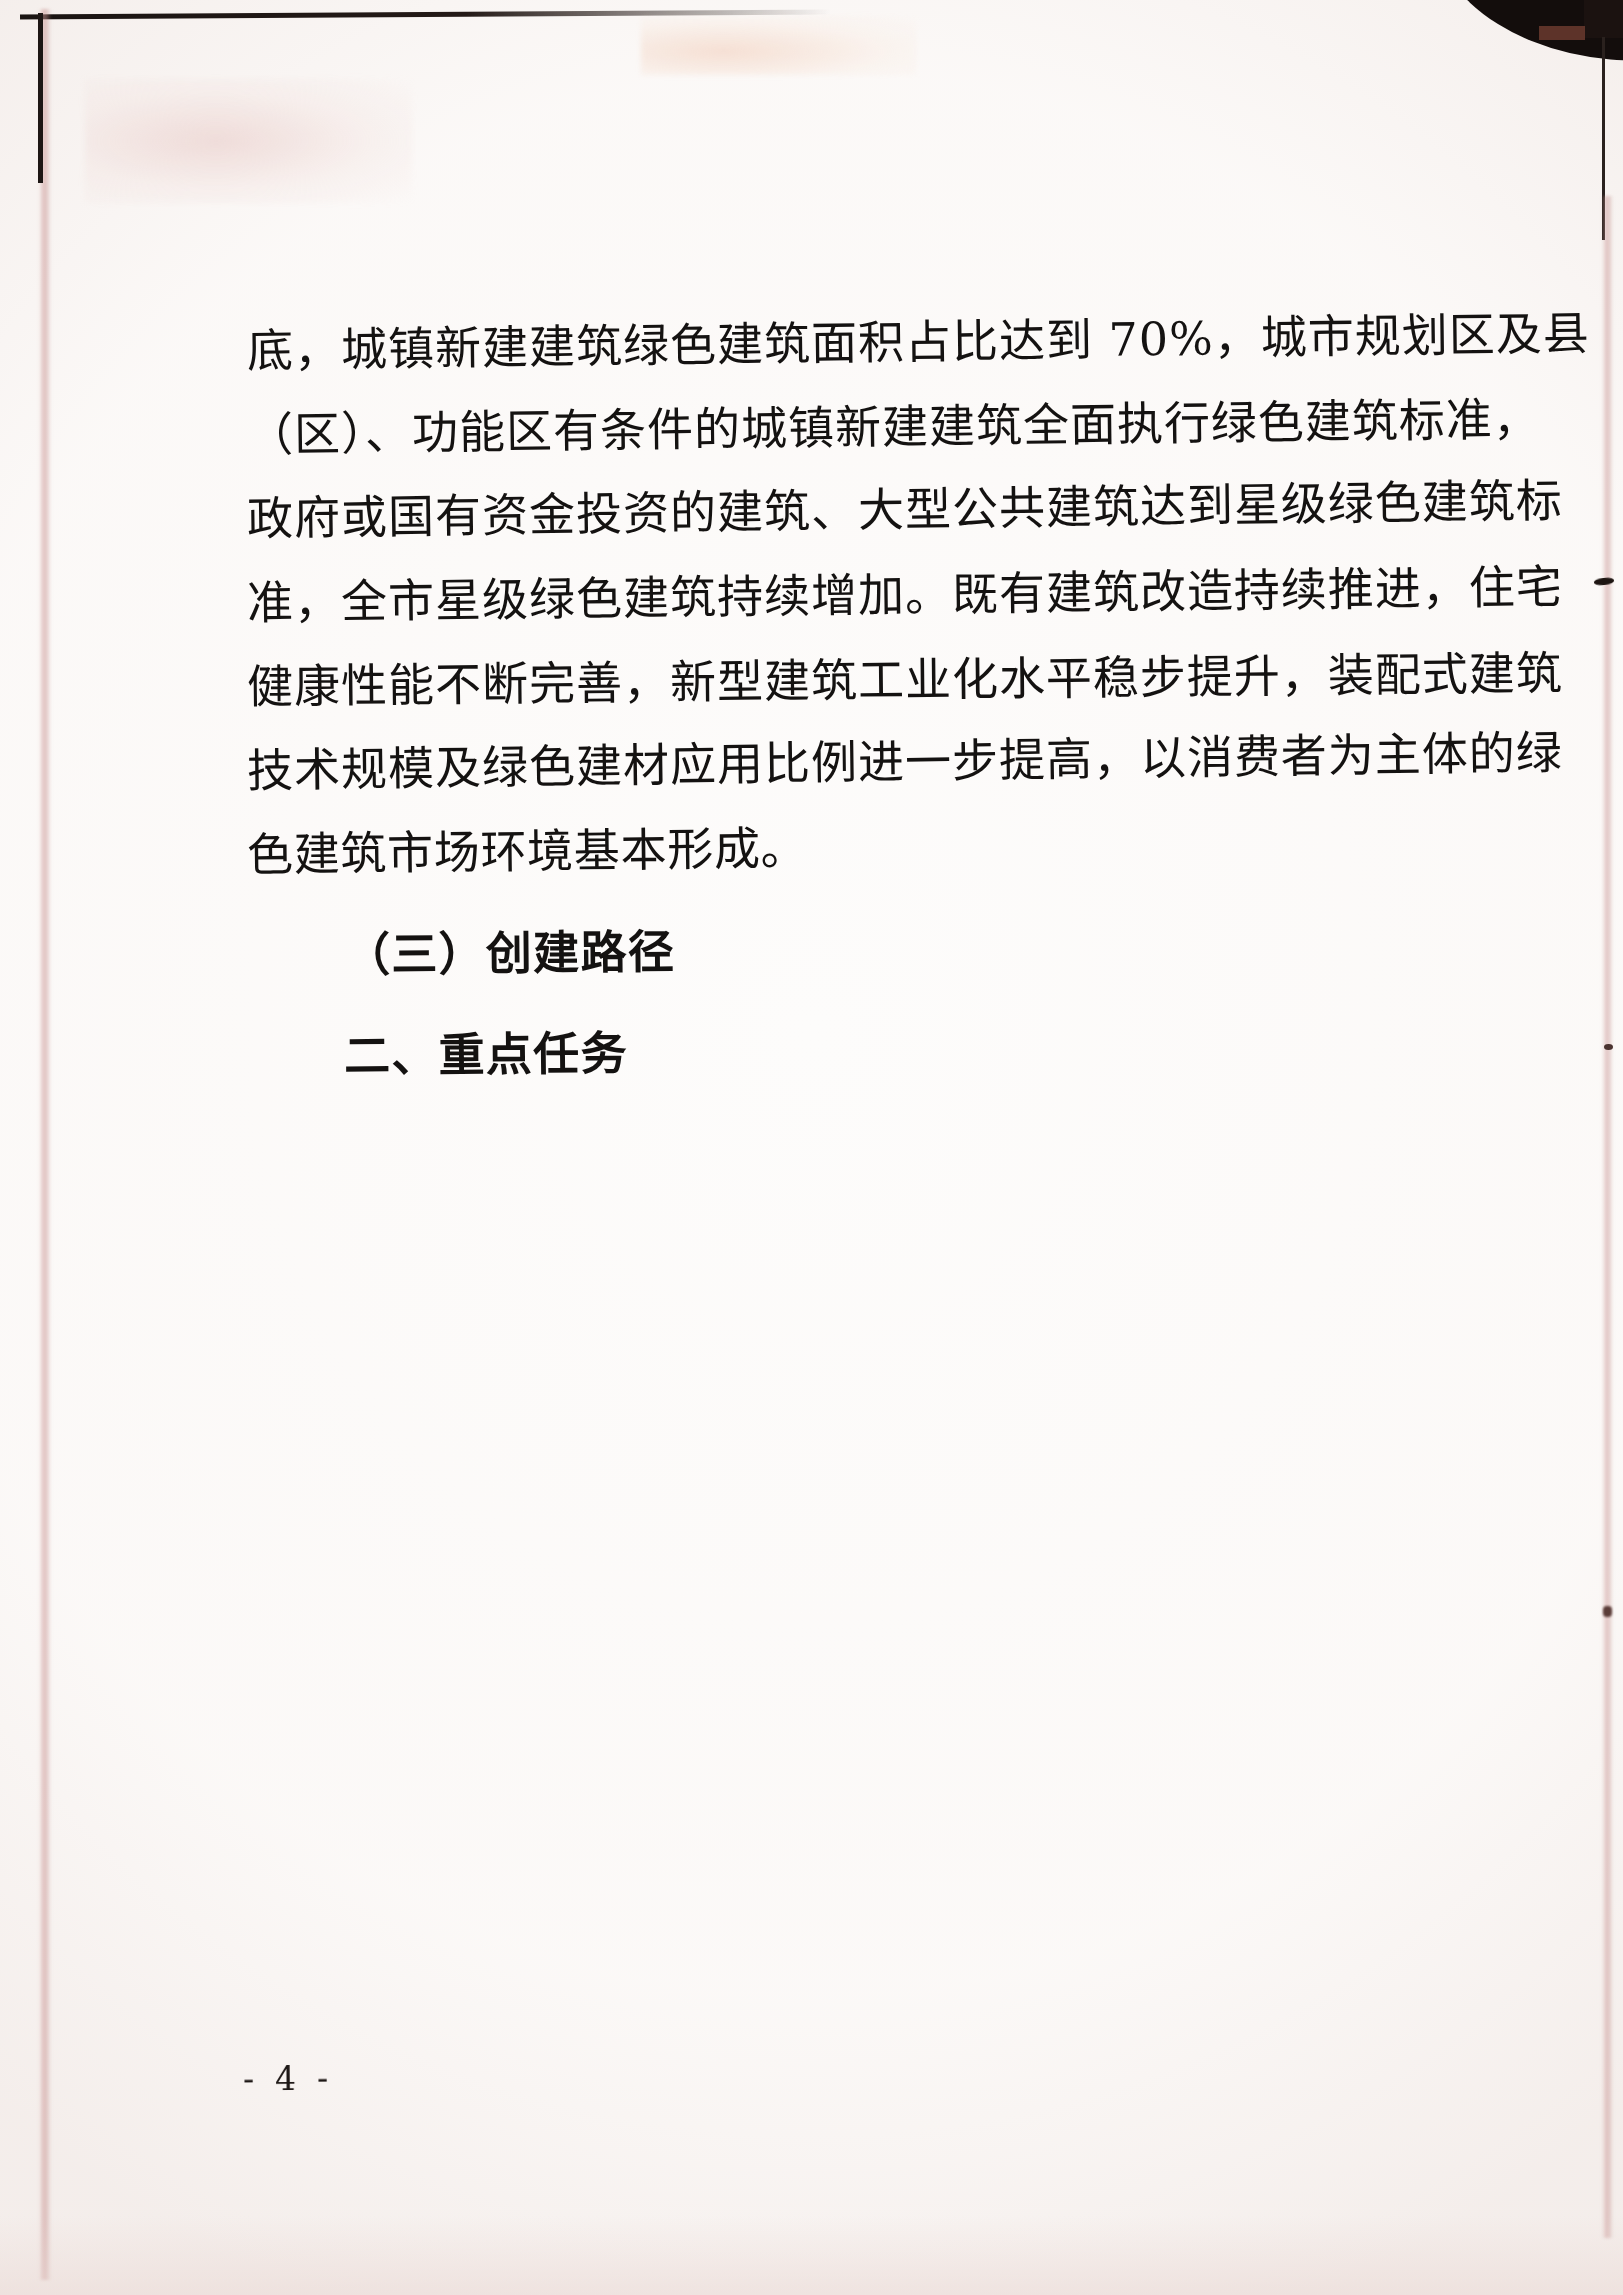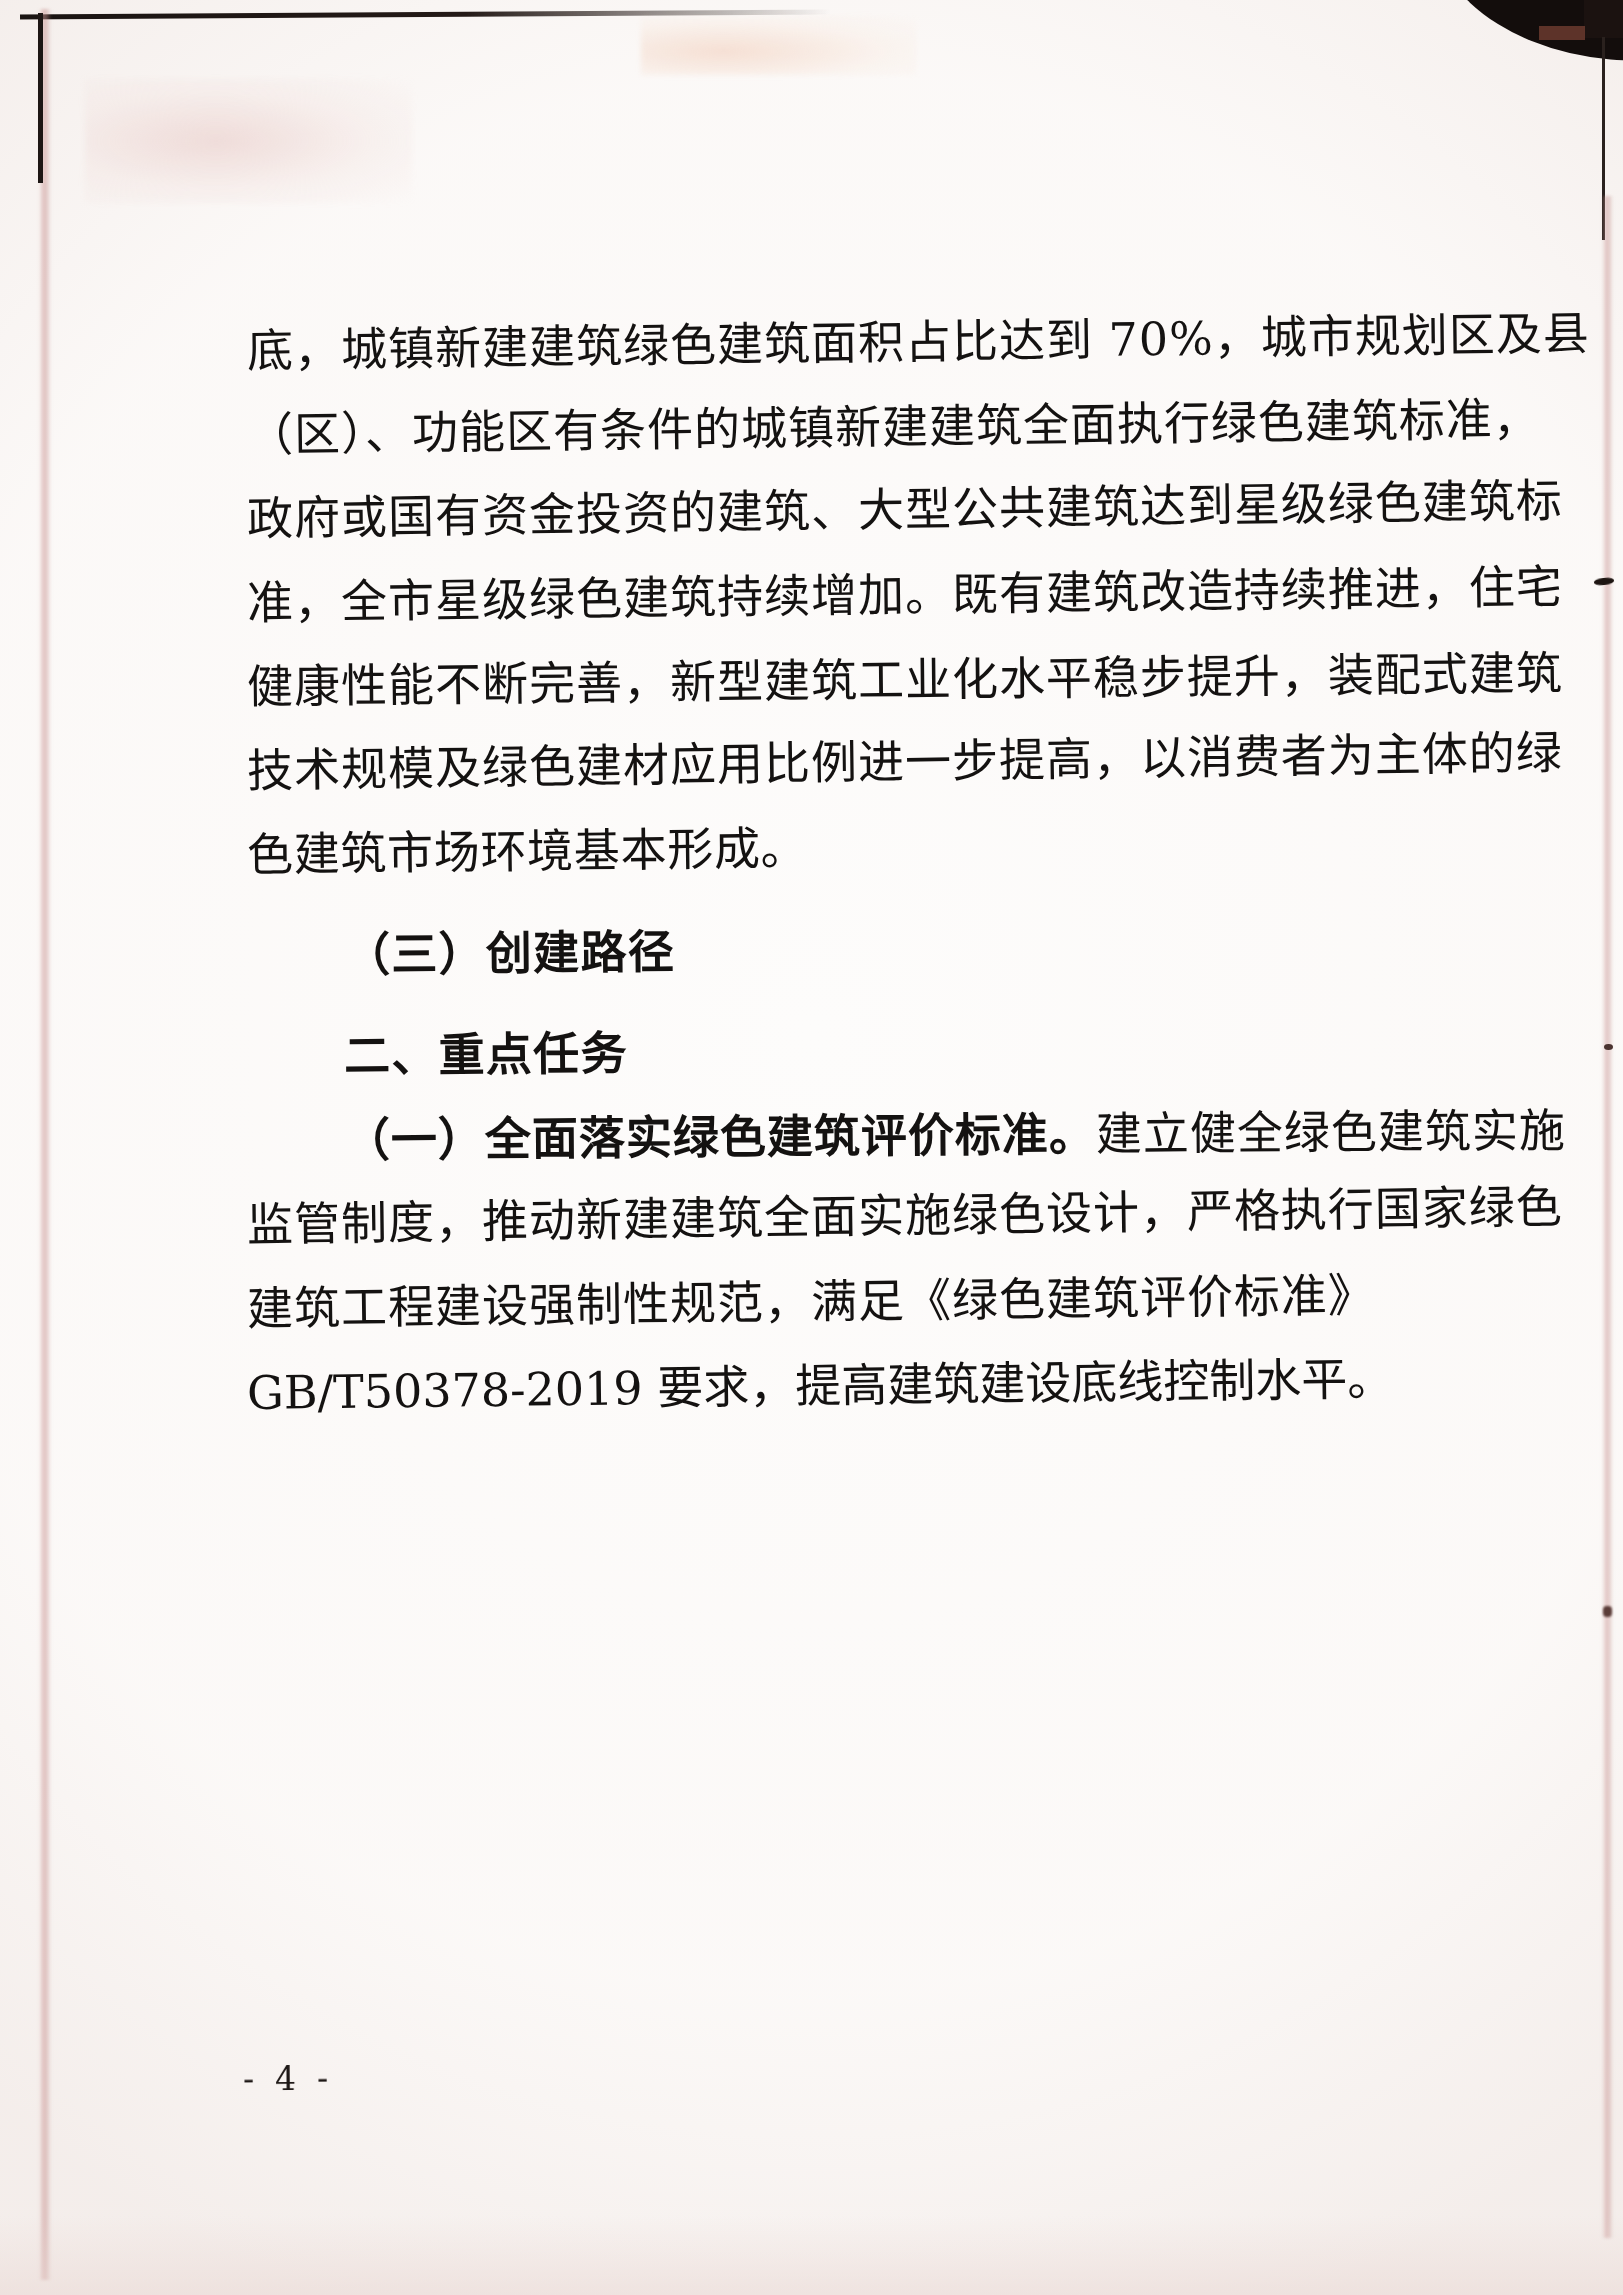--- a/index.html
+++ b/index.html
@@ -260,25 +260,19 @@
 
     <div class="blank-sm"></div>
 
     <div class="ln bold indent t6">（三）创建路径</div>
 
 
     <div class="blank-sm"></div>
 
     <div class="ln bold indent t6">二、重点任务</div>
 
-    <div>
-      <div class="ln just indent t7"><span class="inline-bold">（一）全面落实绿色建筑评价标准。</span><span>建立健全绿色建筑实施</span></div>
-      <div class="ln just t3">监管制度，推动新建建筑全面实施绿色设计，严格执行国家绿色</div>
-      <div class="ln just t2">建筑工程建设强制性规范，满足《绿色建筑评价标准》</div>
-      <div class="ln latin t5">GB/T50378-2019 要求，提高建筑建设底线控制水平。</div>
-    </div>
 
   </div>
 
   <div class="page-number ink-soft">- 4 -</div>
 
 </div>
 
 
 </body></html>

